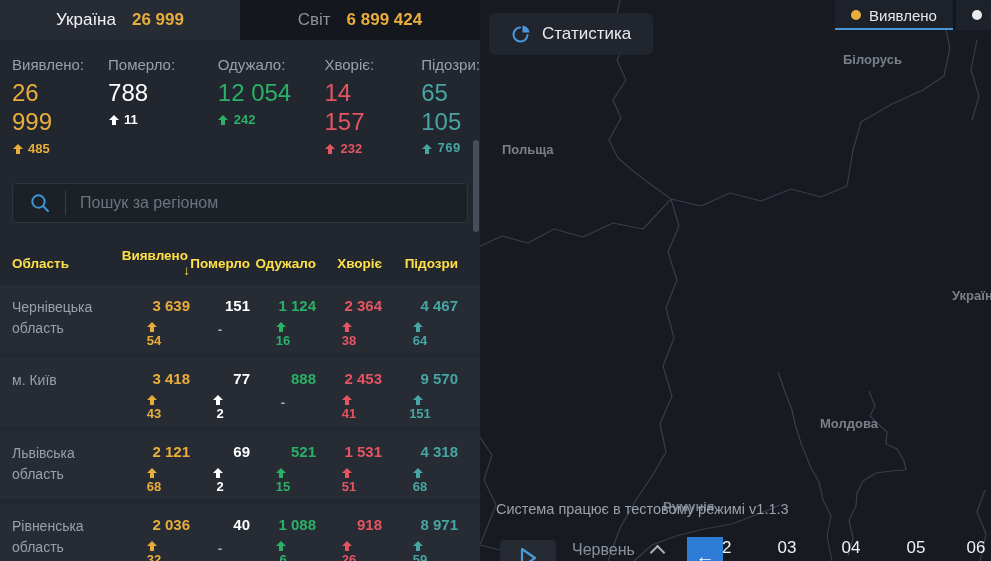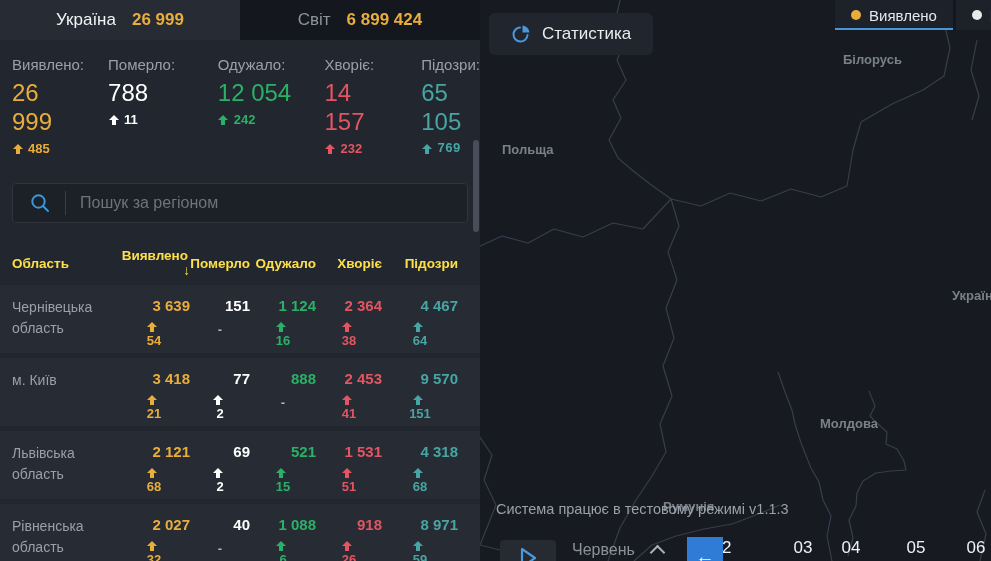--- a/index.html
+++ b/index.html
@@ -193,21 +193,21 @@
               <span>64</span>
             </div>
           </div>
         </div>
         <div class="t-row">
           <div class="region">м. Київ</div>
           <div class="tcell ccol i0">
             <div class="tval col-confirmed">3 418</div>
             <div class="tdelta col-confirmed">
               <span class="arr"></span>
-              <span>21</span>
+              <span>43</span>
             </div>
           </div>
           <div class="tcell ccol i1">
             <div class="tval col-deaths">77</div>
             <div class="tdelta col-deaths">
               <span class="arr"></span>
               <span>2</span>
             </div>
           </div>
           <div class="tcell ccol i2">
@@ -265,21 +265,21 @@
             <div class="tval col-suspicion">4 318</div>
             <div class="tdelta col-suspicion">
               <span class="arr"></span>
               <span>68</span>
             </div>
           </div>
         </div>
         <div class="t-row">
           <div class="region">Рівненська область</div>
           <div class="tcell ccol i0">
-            <div class="tval col-confirmed">2 027</div>
+            <div class="tval col-confirmed">2 036</div>
             <div class="tdelta col-confirmed">
               <span class="arr"></span>
               <span>32</span>
             </div>
           </div>
           <div class="tcell ccol i1">
             <div class="tval col-deaths">40</div>
             <div class="tdelta col-deaths">
               <span class="dash">-</span>
             </div>
@@ -370,19 +370,19 @@
       <span>Червень</span>
       <span class="chev-up"></span>
     </div>
 
     <div class="nav-btn">
       <span>←</span>
     </div>
 
     <div id="dates">
         <span class="tl-date" style="left: 242px;">02</span>
-        <span class="tl-date" style="left: 323px;">03</span>
+        <span class="tl-date" style="left: 307px;">03</span>
         <span class="tl-date" style="left: 371px;">04</span>
         <span class="tl-date" style="left: 436px;">05</span>
         <span class="tl-date" style="left: 496px;">06</span>
       </div>
   </div>
 </div>
 
 </body></html>

